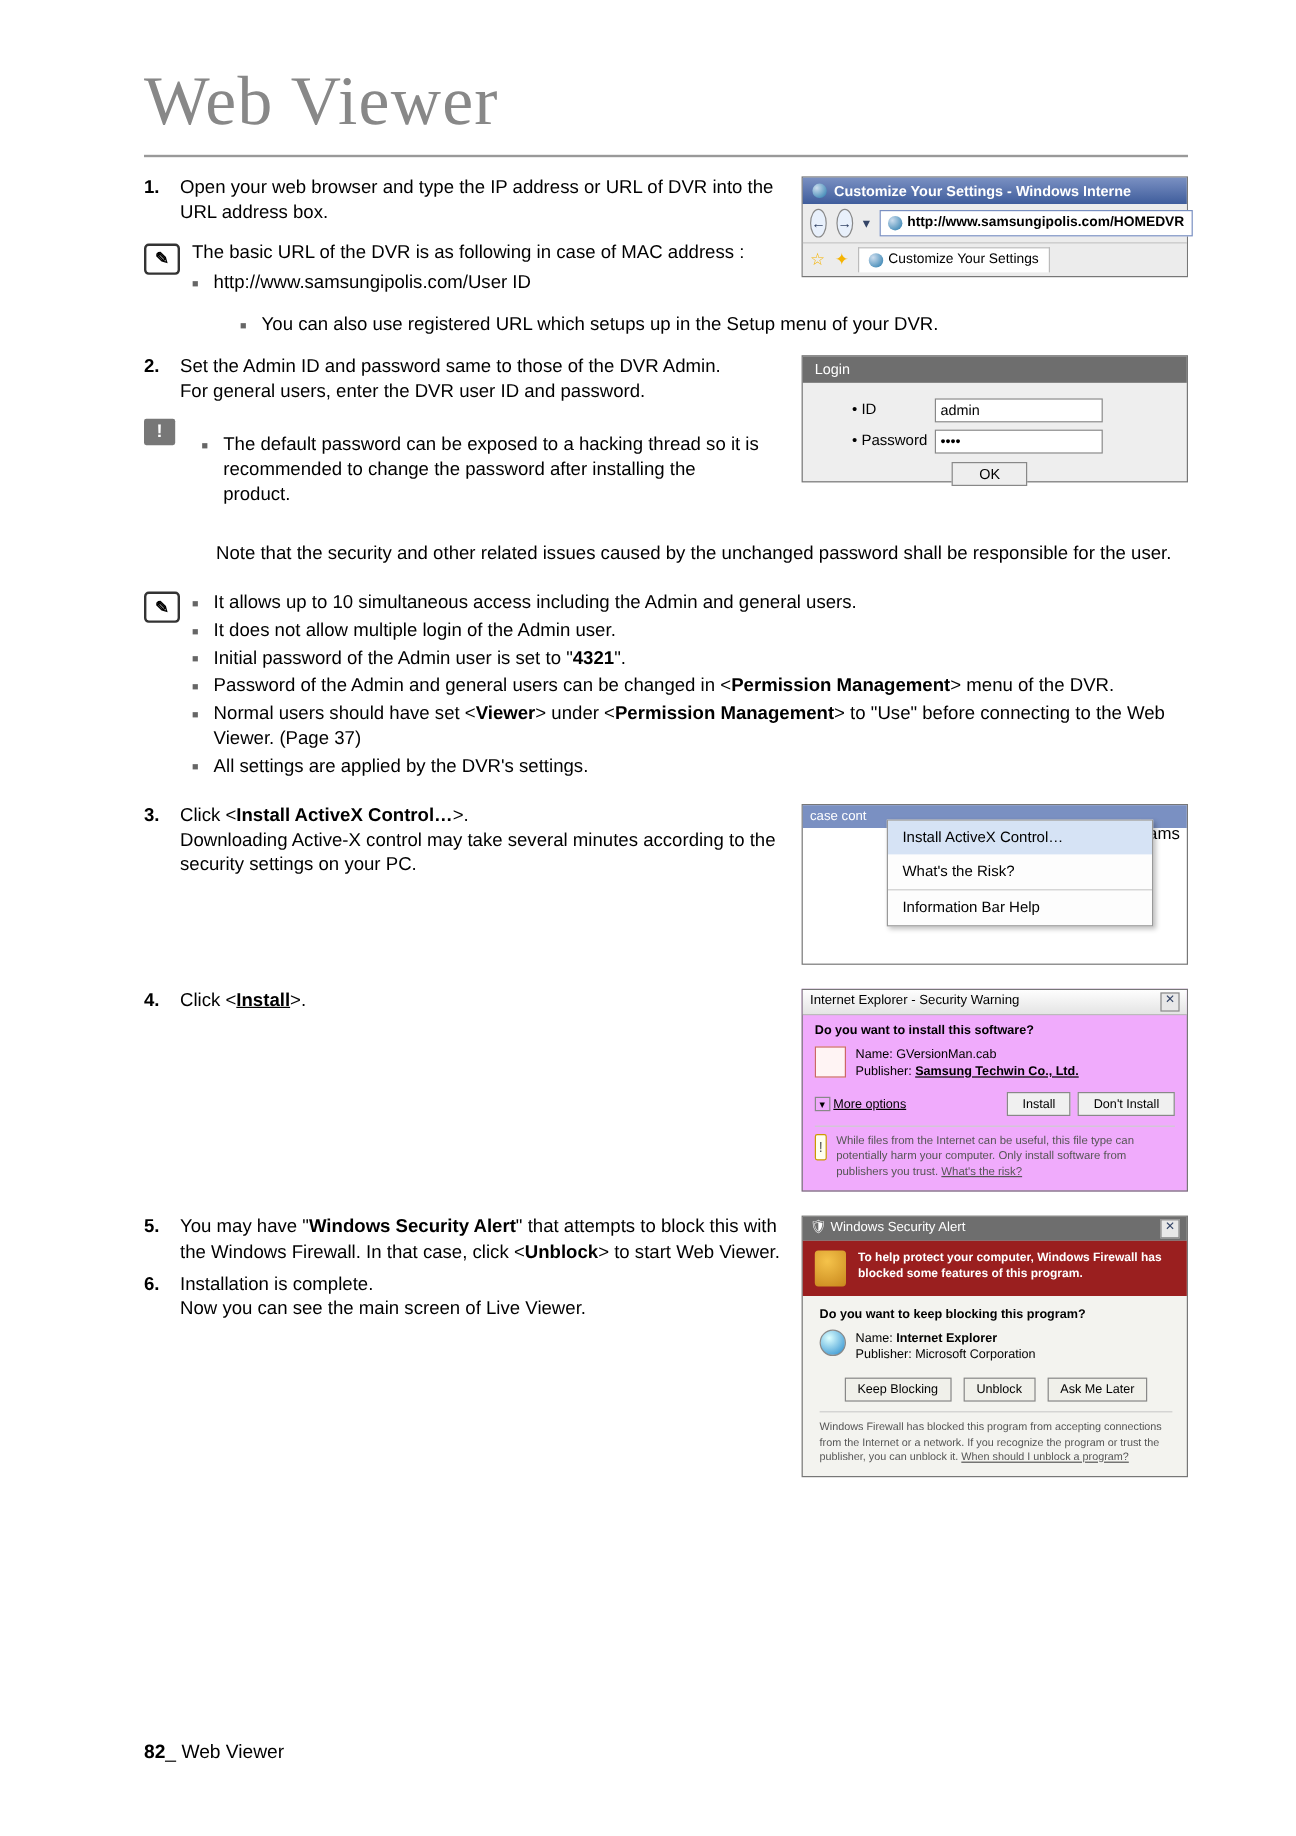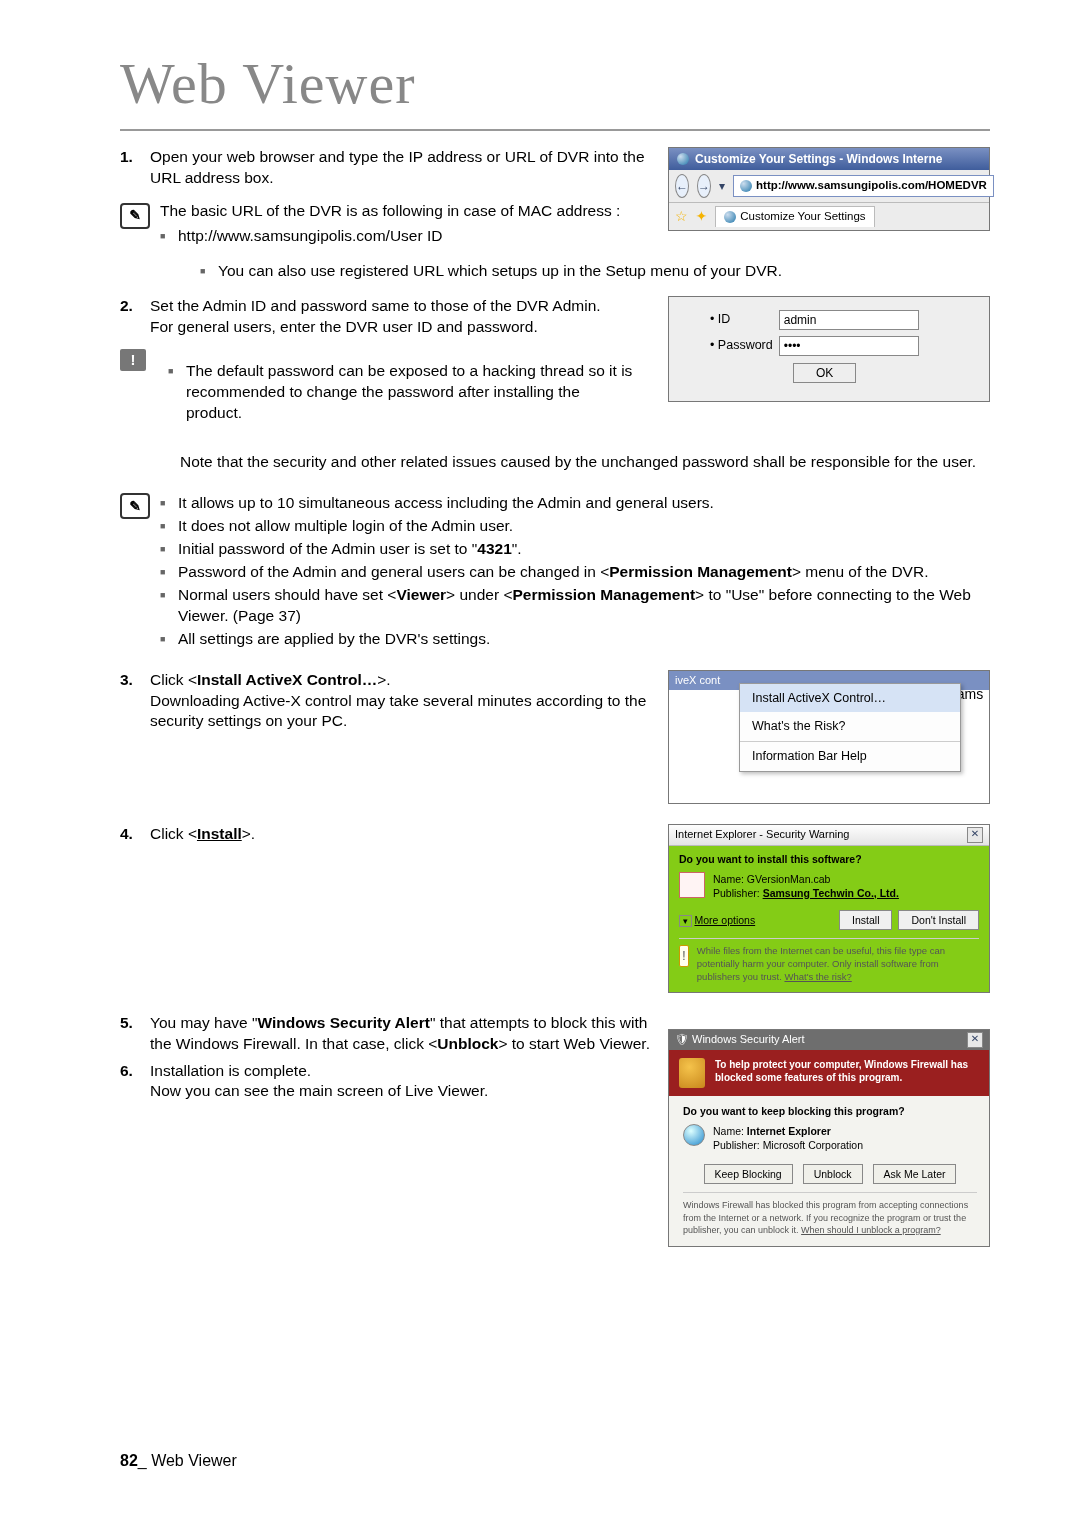--- a/index.html
+++ b/index.html
@@ -232,21 +232,21 @@
     right: 0; top: 12px;
     width: 38px;
     border-left: 1px solid #aaa;
     font-size: 14px;
     text-align: center;
     padding-top: 2px;
   }
   
   .sw-shot {
     width: 320px;
-    background: #84cc16;
+    background: #f0abfc;
   }
   .sw-title {
     background: linear-gradient(#fefefe,#e4e4e4);
     border-bottom: 1px solid #bbb;
     padding: 2px 6px;
     font-size: 11px;
     display: flex;
     justify-content: space-between;
     align-items: center;
   }
@@ -281,21 +281,20 @@
     border-radius: 2px;
     display: inline-flex;
     align-items: center;
     justify-content: center;
     font-size: 12px;
   }
   
   .fw-shot {
     width: 320px;
     background: #f3f3ef;
-    margin-top: 16px;
   }
   .fw-title {
     background: #6e6e6e;
     color: #fff;
     padding: 2px 6px;
     font-size: 11px;
     display: flex;
     justify-content: space-between;
     align-items: center;
   }
@@ -424,20 +423,21 @@
           <ul class="sq" style="margin:12px;">
             <li>
               <span>The default password can be exposed to a hacking thread so it is recommended to change the password after installing the product.</span>
             </li>
           </ul>
         </div>
       </div>
 
       <div class="right-shot-col">
         <div class="shot login-shot">
+          <div class="login-head">Login</div>
           <div class="login-body">
             <table>
               <tbody>
                   <tr>
                 <td>• ID</td>
                 <td><input value="admin" style=""></td>
               </tr>
               <tr>
                 <td>• Password</td>
                 <td><input type="password" value="••••" style=""></td>
@@ -480,21 +480,21 @@
             <span>
               <span>Click &lt;</span><span class="bold">Install ActiveX Control…</span><span>&gt;.</span>
             </span><br>
             <span>Downloading Active-X control may take several minutes according to the security settings on your PC.</span>
           </span>
         </div>
       </div>
       <div class="right-shot-col">
         <div class="shot ax-shot">
           <div class="ax-bar">
-            <span>iveX cont</span>
+            <span>case cont</span>
           </div>
           <div class="ax-right-tab">ams</div>
           <div class="ax-menu">
             <div class="hi">Install ActiveX Control…</div>
             <div>What's the Risk?</div>
             <div class="sep">Information Bar Help</div>
           </div>
         </div>
       </div>
     </div>

